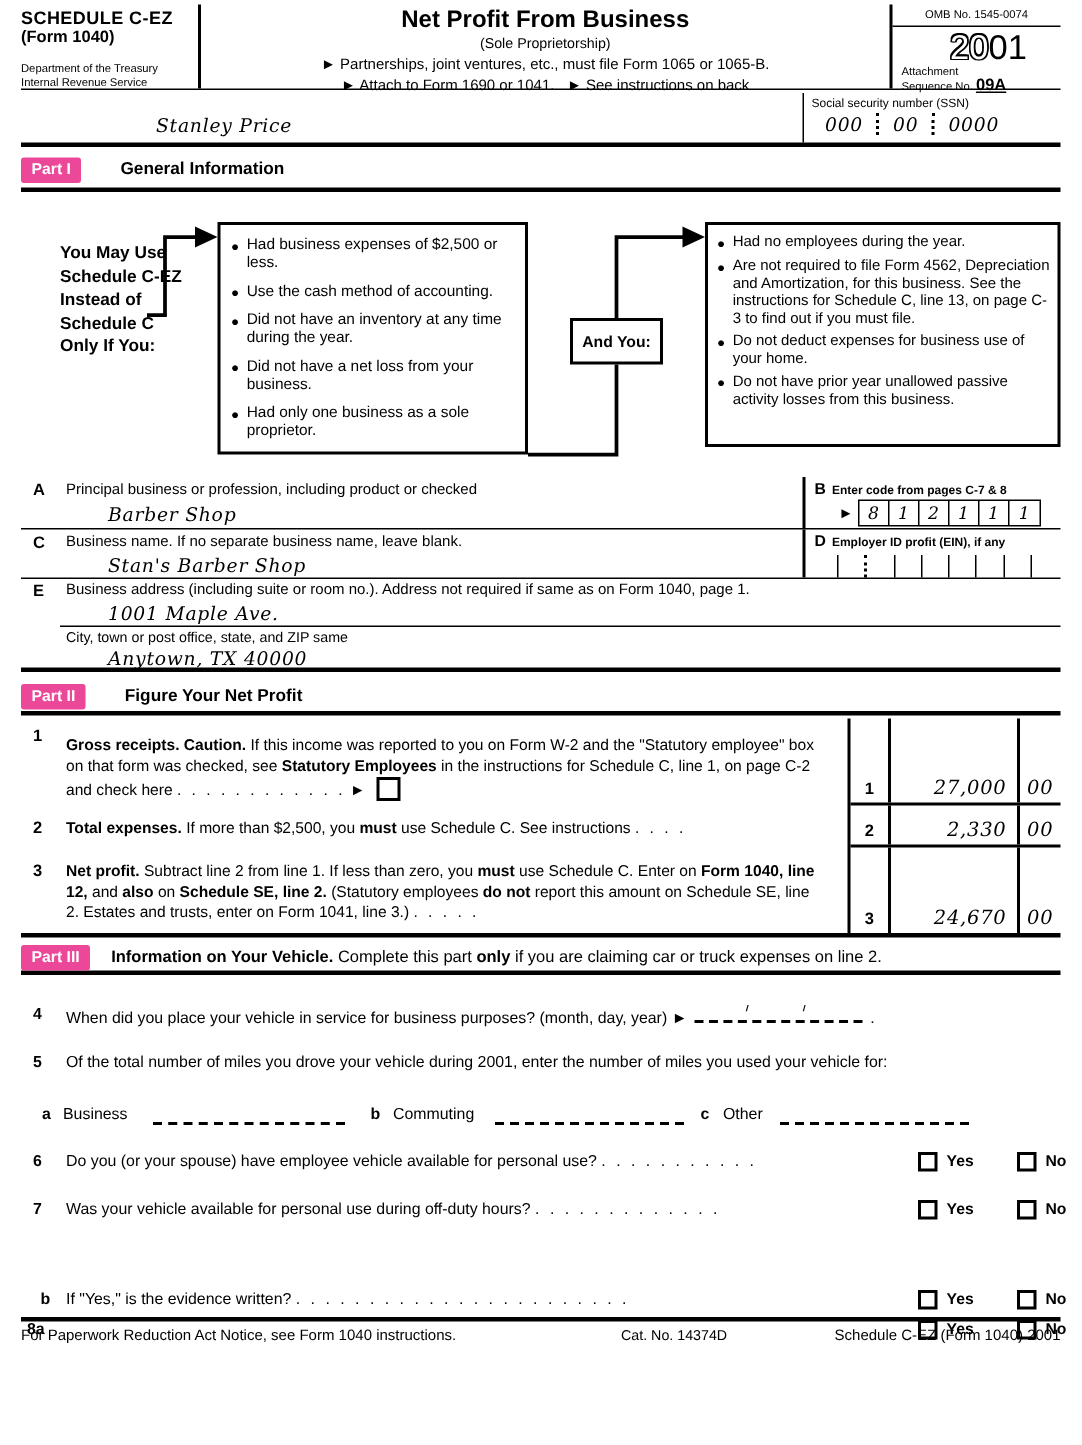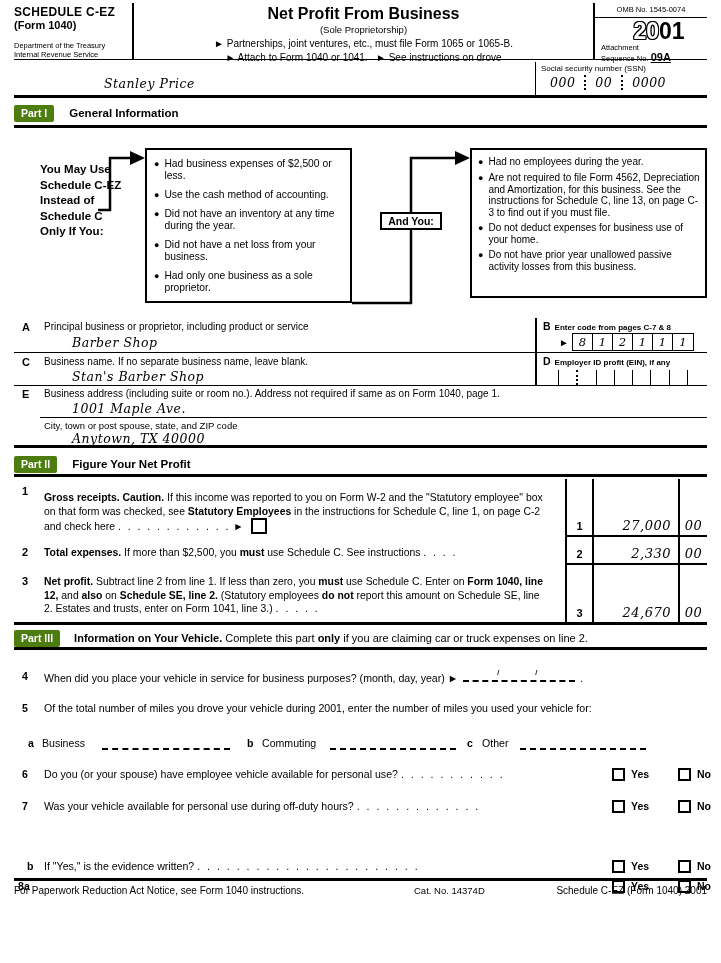--- a/index.html
+++ b/index.html
@@ -20,51 +20,51 @@
   .hdr-left { width:120px; border-right:2px solid #000; padding-top:2px; }
   .hdr-left .sched { font-size:12px; font-weight:bold; letter-spacing:0.3px; }
   .hdr-left .formno { font-size:11px; font-weight:bold; }
   .hdr-left .agency { font-size:7.5px; line-height:9px; margin-top:10px; }
   .hdr-center { flex:1; text-align:center; border-right:2px solid #000; padding-top:2px; }
   .hdr-center .title { font-size:16px; font-weight:bold; }
   .hdr-center .subtitle { font-size:9.5px; margin-top:1px; }
   .hdr-center .instr { font-size:10px; margin-top:3px; }
   .hdr-right { width:112px; text-align:center; }
   .hdr-right .omb { font-size:7.5px; padding:2px 0 3px; border-bottom:1.5px solid #000; }
-  .year { font-size:23px; font-weight:bold; letter-spacing:0px; line-height:24px; margin-top:1px;padding-left:16px; }
+  .year { font-size:23px; font-weight:normal; letter-spacing:0px; line-height:24px; margin-top:1px;padding-left:16px; }
   .y-outline { color:#fff;
     text-shadow:-1px -1px 0 #000, 1px -1px 0 #000, -1px 1px 0 #000, 1px 1px 0 #000,
                 -1px 0 0 #000, 1px 0 0 #000, 0 -1px 0 #000, 0 1px 0 #000; }
   .attach { text-align:left; padding-left:6px; font-size:7.5px; line-height:8.5px; margin-top:1px; }
   .seq { font-size:11px; font-weight:bold;text-decoration:underline; }
   
   .name-row { position:absolute; left:14px; top:62px; width:693px; height:36px;
               display:flex; border-bottom:3px solid #000; }
   .name-cell { flex:1; position:relative; }
   .mini-label { font-size:8px; padding:2px 0 0 2px; }
   .name-value { position:absolute; left:90px; top:14px; }
   .ssn-cell { width:172px; border-left:1.5px solid #000; position:relative; }
   .ssn-value { position:absolute; left:14px; top:13px; display:flex; align-items:center; }
   .ssn-div { display:inline-block; width:0; height:15px; border-left:2px dotted #000; margin:0 9px; }
   
   .part-hdr { position:absolute; left:14px; width:693px; display:flex; align-items:flex-start; }
-  .badge { display:inline-block; background:#4d7c0f; color:#fff; font-weight:bold;
+  .badge { display:inline-block; background:#ec4899; color:#fff; font-weight:bold;
            font-size:10.5px; padding:2px 7px 3px; border-radius:2px; }
-  .part-heading { font-weight:bold; font-size:11.5px; margin-left:15px; padding-top:2px; }
+  .part-heading { font-weight:bold; font-size:11.5px; margin-left:26px; padding-top:2px; }
   
   .diagram { position:absolute; left:14px; top:130px; width:693px; height:187px; }
   .diagram svg { position:absolute; left:0; top:0; }
   .intro { position:absolute; left:26px; top:32px; font-weight:bold; font-size:11.5px; line-height:15.5px; }
   .crit-box { position:absolute; border:2px solid #000; background:#fff; }
   .box-left { left:131px; top:18px; width:207px; height:155px; padding:8px 4px 0 7px; }
   .box-right { left:456px; top:18px; width:237px; height:150px; padding:6px 3px 0 6px; }
   .bullet { display:flex; gap:5px; font-size:10.3px; line-height:12px; margin-bottom:7px; }
   .box-right .bullet { font-size:10px; line-height:11.5px; margin-bottom:4px; }
   .bullet .dot { font-size:9px; line-height:12px; }
-  .andyou { position:absolute; left:366px; top:82px; width:62px; height:18px;
+  .andyou { position:absolute; left:366px; top:82px; width:62px; height:31px;
             border:2px solid #000; background:#fff; display:flex; align-items:center;
             justify-content:center; font-weight:bold; font-size:10.5px; }
   
   .rows-ae { position:absolute; left:14px; top:318px; width:693px; }
   .row-ab, .row-cd { display:flex; border-bottom:1.5px solid #000; }
   .row-ab { height:35px; } .row-cd { height:33px; }
   .row-e { position:relative; height:62px; border-bottom:3px solid #000; }
   .ae-left { flex:1; position:relative; }
   .ae-letter { position:absolute; left:8px; top:3px; font-weight:bold; font-size:11px; }
   .ae-label { position:absolute; left:30px; top:3px; font-size:10px; }
@@ -140,22 +140,22 @@
     <div class="agency">
       <div>Department of the Treasury</div>
       <div>Internal Revenue Service</div>
     </div>
   </div>
   <div class="hdr-center">
     <div class="title">Net Profit From Business</div>
     <div class="subtitle">(Sole Proprietorship)</div>
     <div class="instr">► Partnerships, joint ventures, etc., must file Form 1065 or 1065-B.</div>
     <div class="instr">
-      <span>► Attach to Form 1040 or 1041.</span>&nbsp;&nbsp;
-      <span>► See instructions on drove</span>
+      <span>► Attach to Form 1690 or 1041.</span>&nbsp;&nbsp;
+      <span>► See instructions on back</span>
     </div>
   </div>
   <div class="hdr-right">
     <div class="omb">OMB No. 1545-0074</div>
     <div class="year"><span class="y-outline">20</span><span>01</span></div>
     <div class="attach">
       <div>Attachment</div>
       <div><span>Sequence No.</span> <span class="seq">09A</span></div>
     </div>
   </div>
@@ -236,21 +236,21 @@
         <span class="dot">●</span>
         <span>Do not have prior year unallowed passive activity losses from this business.</span>
       </div>
   </div>
 </div>
 
 <div class="rows-ae">
   <div class="row-ab">
     <div class="ae-left">
       <span class="ae-letter">A</span>
-      <span class="ae-label">Principal business or proprietor, including product or service</span>
+      <span class="ae-label">Principal business or profession, including product or checked</span>
       <span class="ae-value hand">Barber Shop</span>
     </div>
     <div class="ae-right">
       <span class="bd-letter">B</span><span class="bd-label">Enter code from pages C-7 &amp; 8</span>
       <div class="code-row">
         <span class="code-arrow">►</span>
         <span class="code-cells">
           <span class="code-cell">8</span>
           <span class="code-cell">1</span>
           <span class="code-cell">2</span>
@@ -280,21 +280,21 @@
         <span class="ein-cell"></span>
         <span class="ein-cell"></span>
       </div>
     </div>
   </div>
   <div class="row-e">
     <span class="ae-letter" style="top:2px;">E</span>
     <span class="ae-label" style="top:2px;">Business address (including suite or room no.). Address not required if same as on Form 1040, page 1.</span>
     <span class="ae-value hand" style="top:15px;">1001 Maple Ave.</span>
     <div class="e-underline"></div>
-    <span class="city-label">City, town or post spouse, state, and ZIP code</span>
+    <span class="city-label">City, town or post office, state, and ZIP same</span>
     <span class="city-value hand">Anytown, TX 40000</span>
   </div>
 </div>
 
 <div class="part-hdr" style="top:456px; height:21px; border-bottom:3px solid #000;">
   <span class="badge">Part II</span>
   <span class="part-heading">Figure Your Net Profit</span>
 </div>
 
 <div class="p2-table">

